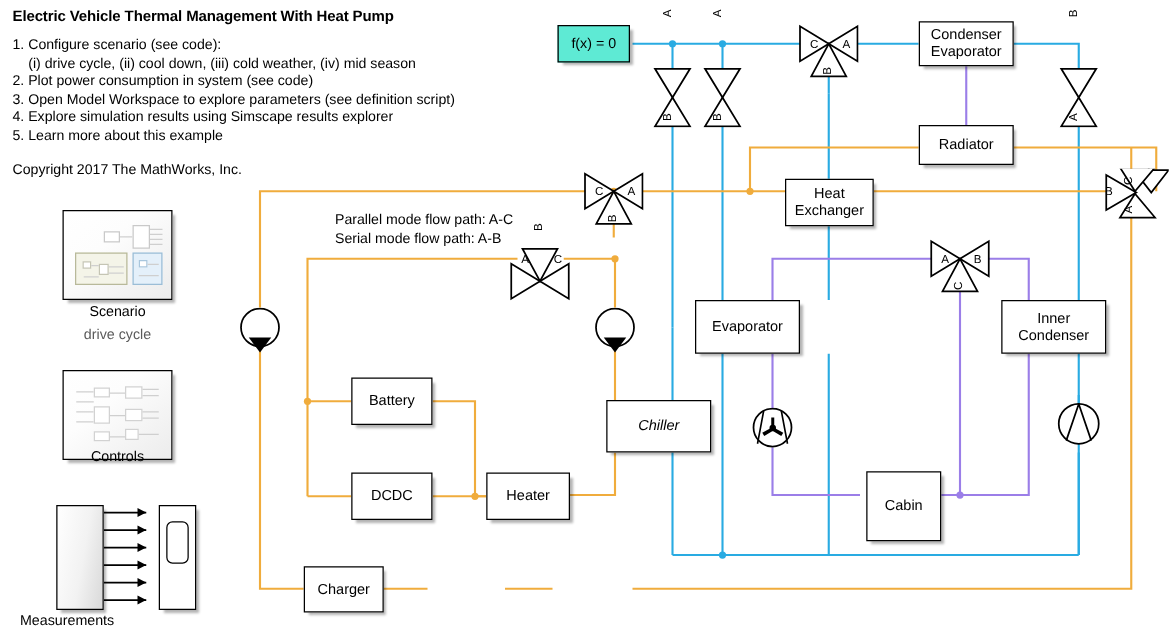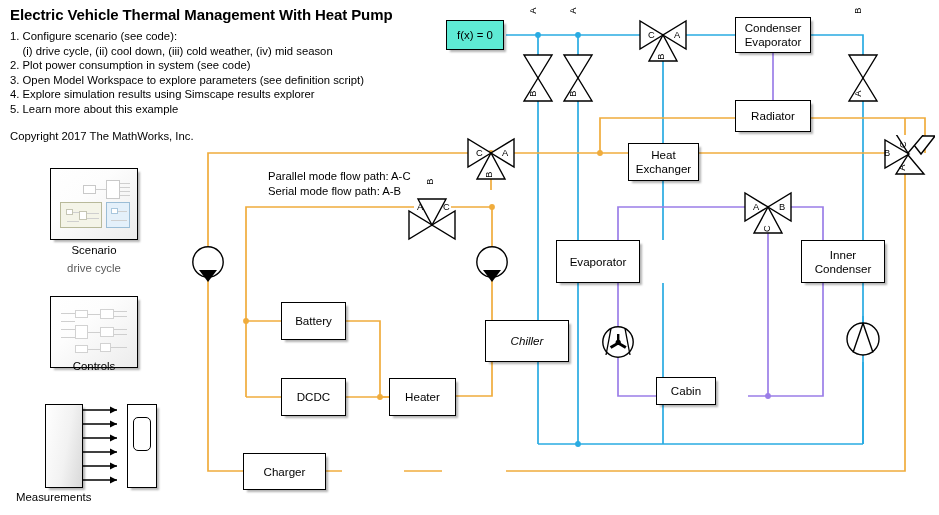--- a/index.html
+++ b/index.html
@@ -9,21 +9,21 @@
     font-family:"Liberation Sans","DejaVu Sans",sans-serif;
     color:#000;
     -webkit-font-smoothing:antialiased;
   }
   #canvas{position:absolute;left:0;top:0;width:939px;height:515px;}
   svg#wires{position:absolute;left:0;top:0;width:939px;height:515px;overflow:visible;}
 
   
   .title{
     position:absolute;left:10px;top:6px;
-    font-size:15px;font-weight:bold;letter-spacing:-0.1px;white-space:nowrap;
+    font-size:12px;font-weight:bold;letter-spacing:-0.1px;white-space:nowrap;
   }
   .steps{
     position:absolute;left:10px;top:29px;
     font-size:11.3px;line-height:14.6px;white-space:pre;
   }
   .copyright{
     position:absolute;left:10px;top:130px;font-size:11.3px;white-space:nowrap;
   }
   .annot{
     position:absolute;font-size:11.3px;line-height:15px;white-space:pre;
@@ -273,41 +273,41 @@
 
   <div class="blk" style="left:556px;top:240px;width:84px;height:43px;">
     <span>Evaporator</span>
   </div>
 
   <div class="blk" style="left:801px;top:240px;width:84px;height:43px;">
     <span style="white-space:pre-line;">Inner
 Condenser</span>
   </div>
 
-  <div class="blk" style="left:656px;top:377px;width:60px;height:28px;">
+  <div class="blk" style="left:693px;top:377px;width:60px;height:56px;">
     <span>Cabin</span>
   </div>
 
   <div class="blk" style="left:485px;top:320px;width:84px;height:42px;font-style:italic;">
     <span>Chiller</span>
   </div>
 
   <div class="blk" style="left:281px;top:302px;width:65px;height:38px;">
     <span>Battery</span>
   </div>
 
   <div class="blk" style="left:281px;top:378px;width:65px;height:38px;text-align:center;">
     <span>DCDC</span>
   </div>
 
   <div class="blk" style="left:389px;top:378px;width:67px;height:38px;">
     <span>Heater</span>
   </div>
 
-  <div class="blk" style="left:243px;top:453px;width:83px;height:37px;">
+  <div class="blk" style="left:243px;top:453px;width:64px;height:37px;">
     <span>Charger</span>
   </div>
 
 
 
   <svg class="sym" style="left:521px;top:54px;width:34px;height:48px;">
     <g fill="#fff" stroke="#000" stroke-width="1.4">
       <path d="M3,1 L31,1 L17,24 Z"></path>
       <path d="M3,47 L31,47 L17,24 Z"></path>
     </g>

